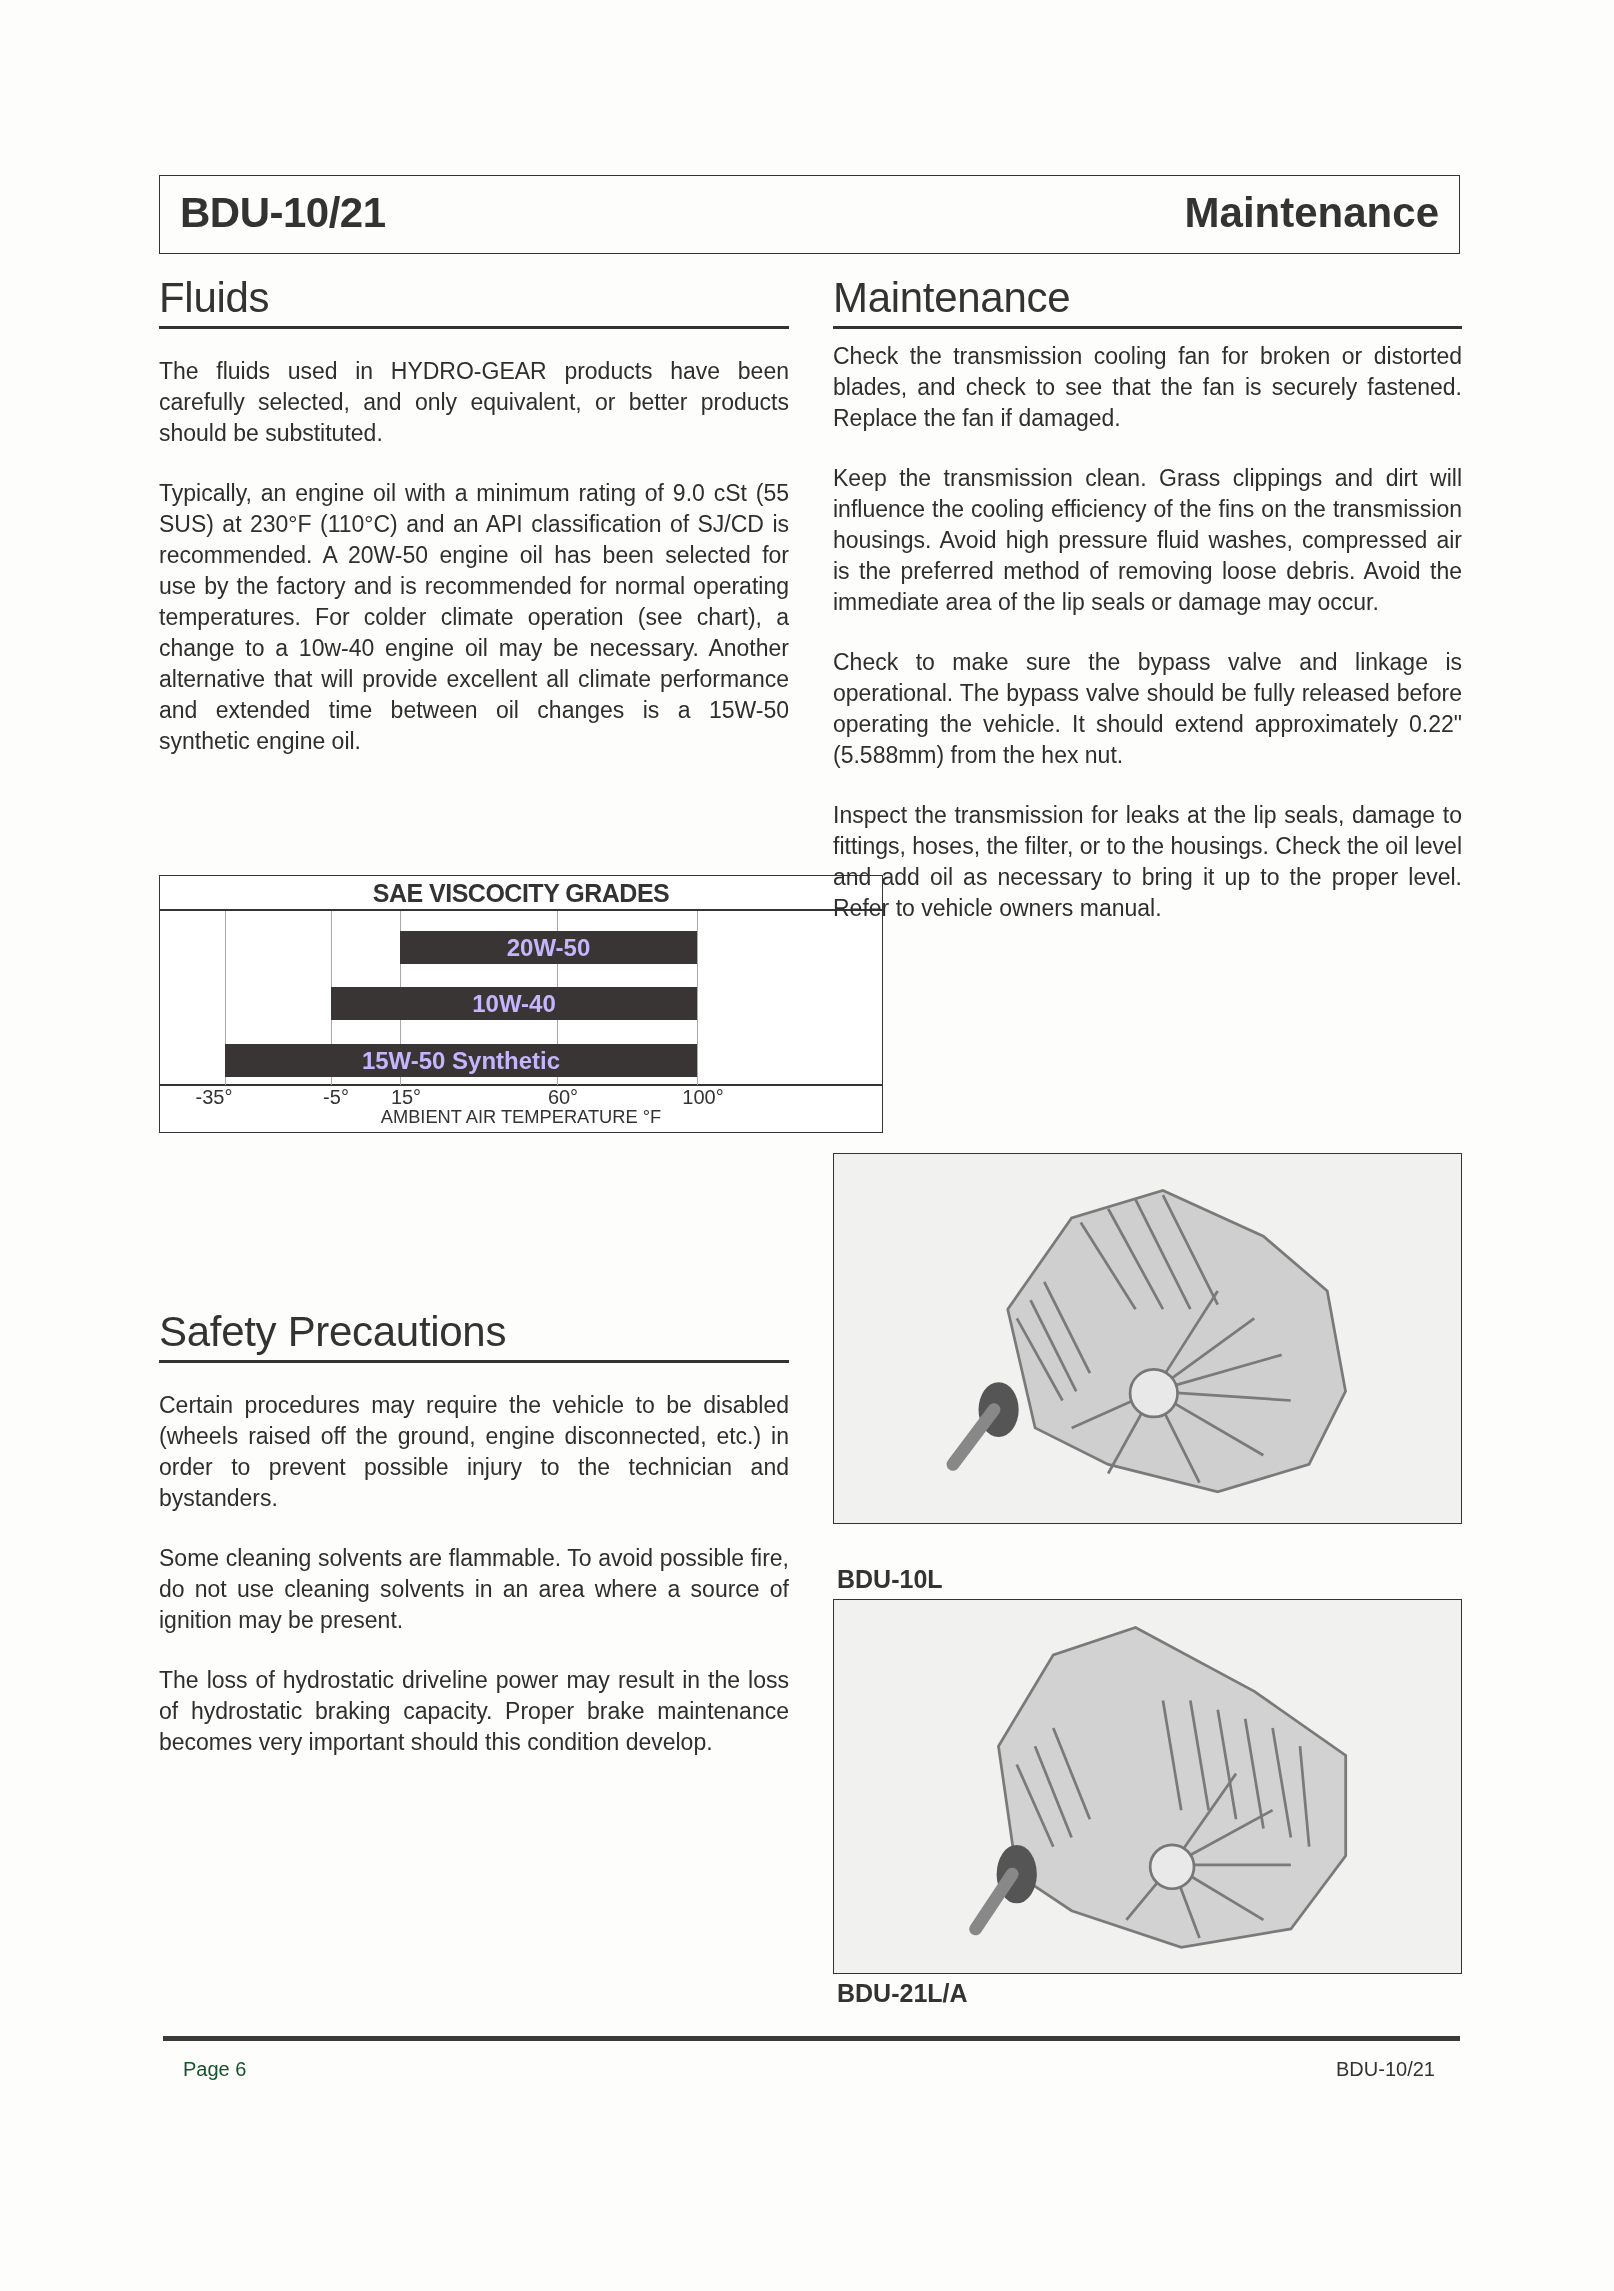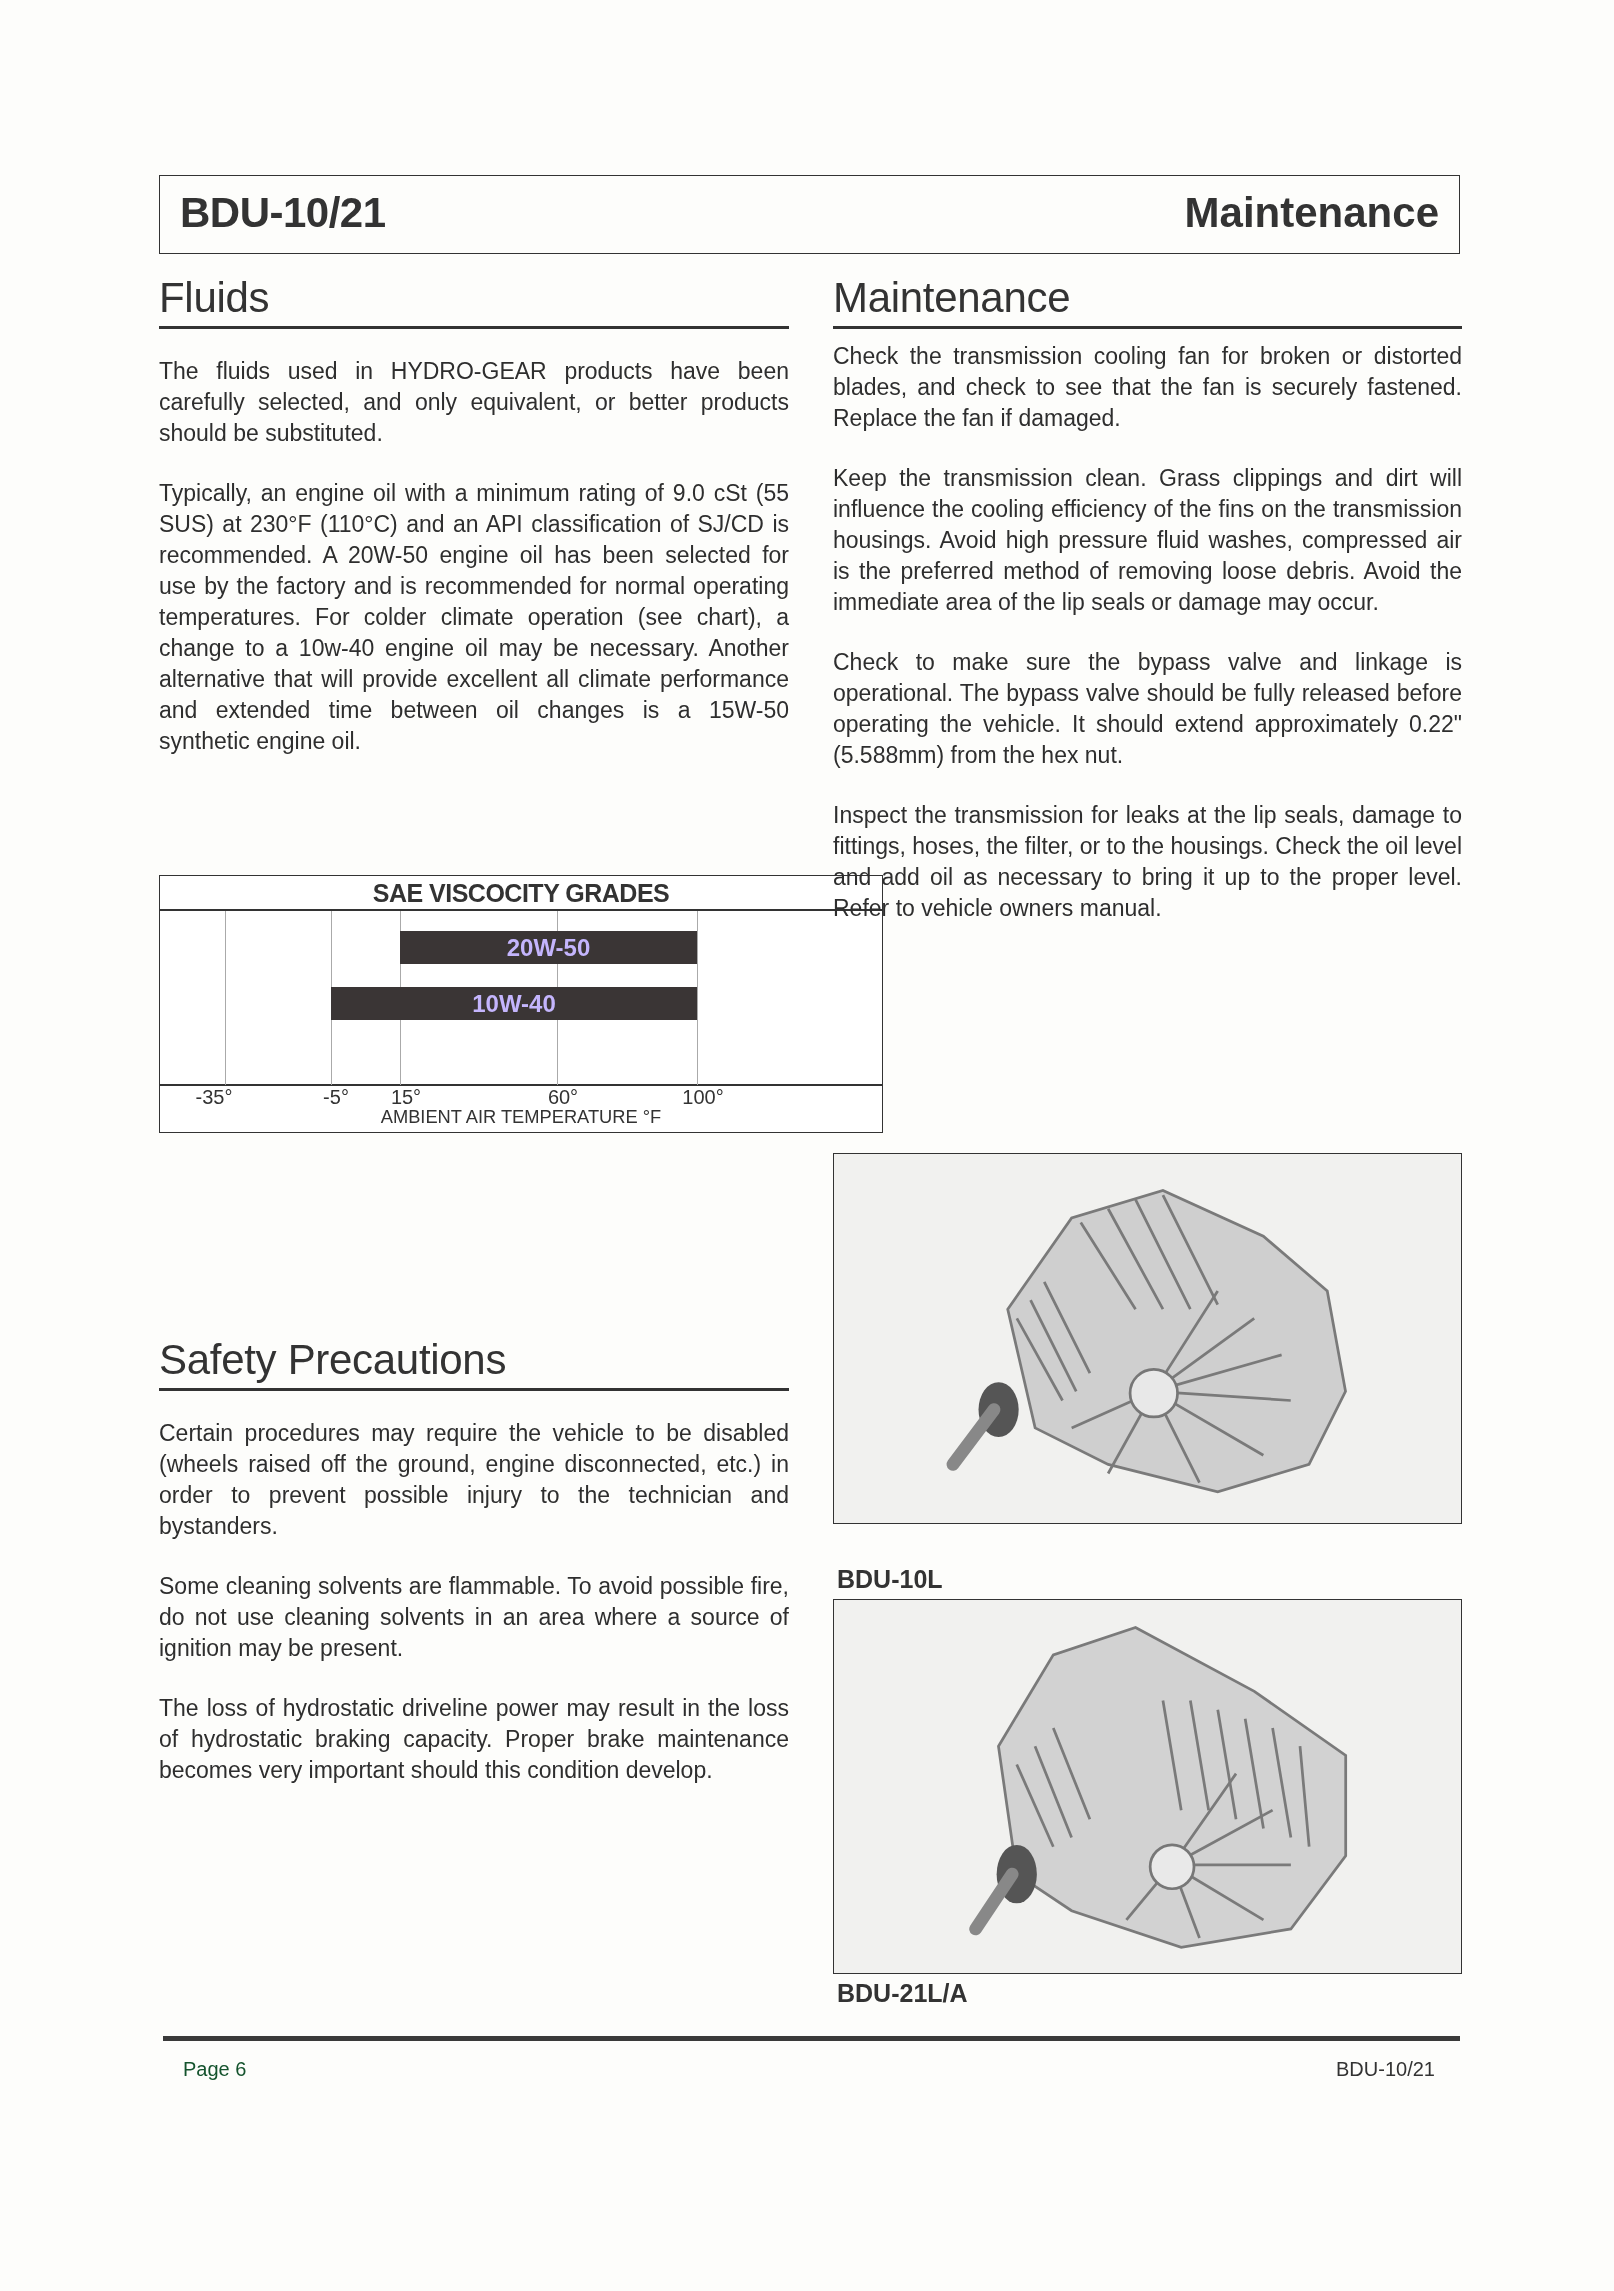--- a/index.html
+++ b/index.html
@@ -50,23 +50,24 @@
     <div class="gridline" style="left: 171px;"></div>
     <div class="tick" style="left: 176px;">-5°</div>
     <div class="gridline" style="left: 240px;"></div>
     <div class="tick" style="left: 246px;">15°</div>
     <div class="gridline" style="left: 397px;"></div>
     <div class="tick" style="left: 403px;">60°</div>
     <div class="gridline" style="left: 537px;"></div>
     <div class="tick" style="left: 543px;">100°</div>
     <div class="bar" style="left: 240px; width: 297px; top: 55px;">20W-50</div>
     <div class="bar" style="left: 171px; width: 366px; top: 111px;">10W-40</div>
+    <div class="bar" style="left: 65px; width: 472px; top: 168px;">15W-50 Synthetic</div>
   </div>
 
-<div class="abs" style="left:159px; top:1308px; width:630px;margin-top:28px;">
+<div class="abs" style="left:159px; top:1308px; width:630px;">
   <div class="sec-title">Safety Precautions</div>
   <div class="para" style="margin-top:27.4px;">
     <p>Certain procedures may require the vehicle to be disabled (wheels raised off the ground, engine disconnected, etc.) in order to prevent possible injury to the technician and bystanders.</p>
     <p>Some cleaning solvents are flammable. To avoid possible fire, do not use cleaning solvents in an area where a source of ignition may be present.</p>
     <p>The loss of hydrostatic driveline power may result in the loss of hydrostatic braking capacity. Proper brake maintenance becomes very important should this condition develop.</p>
   </div>
 </div>
 
 <div class="abs" style="left:833px; top:274px; width:629px;">
   <div class="sec-title">Maintenance</div>

